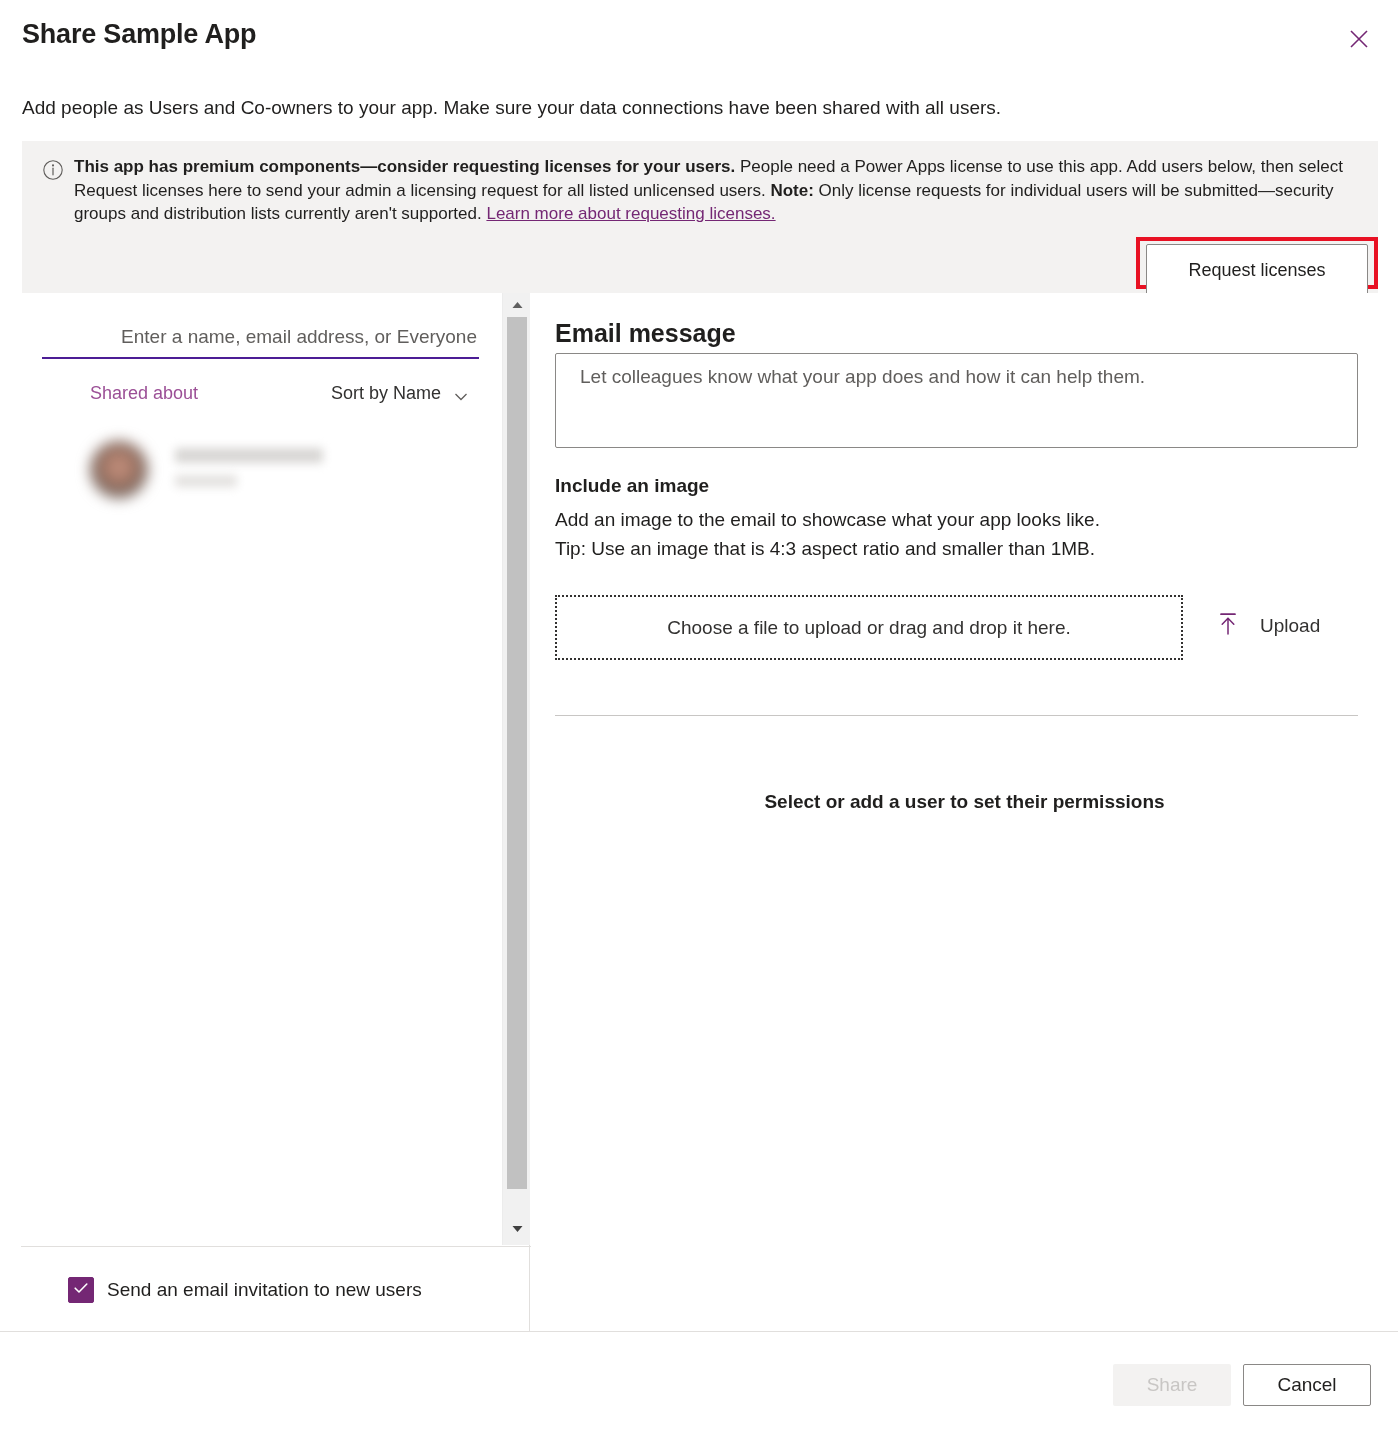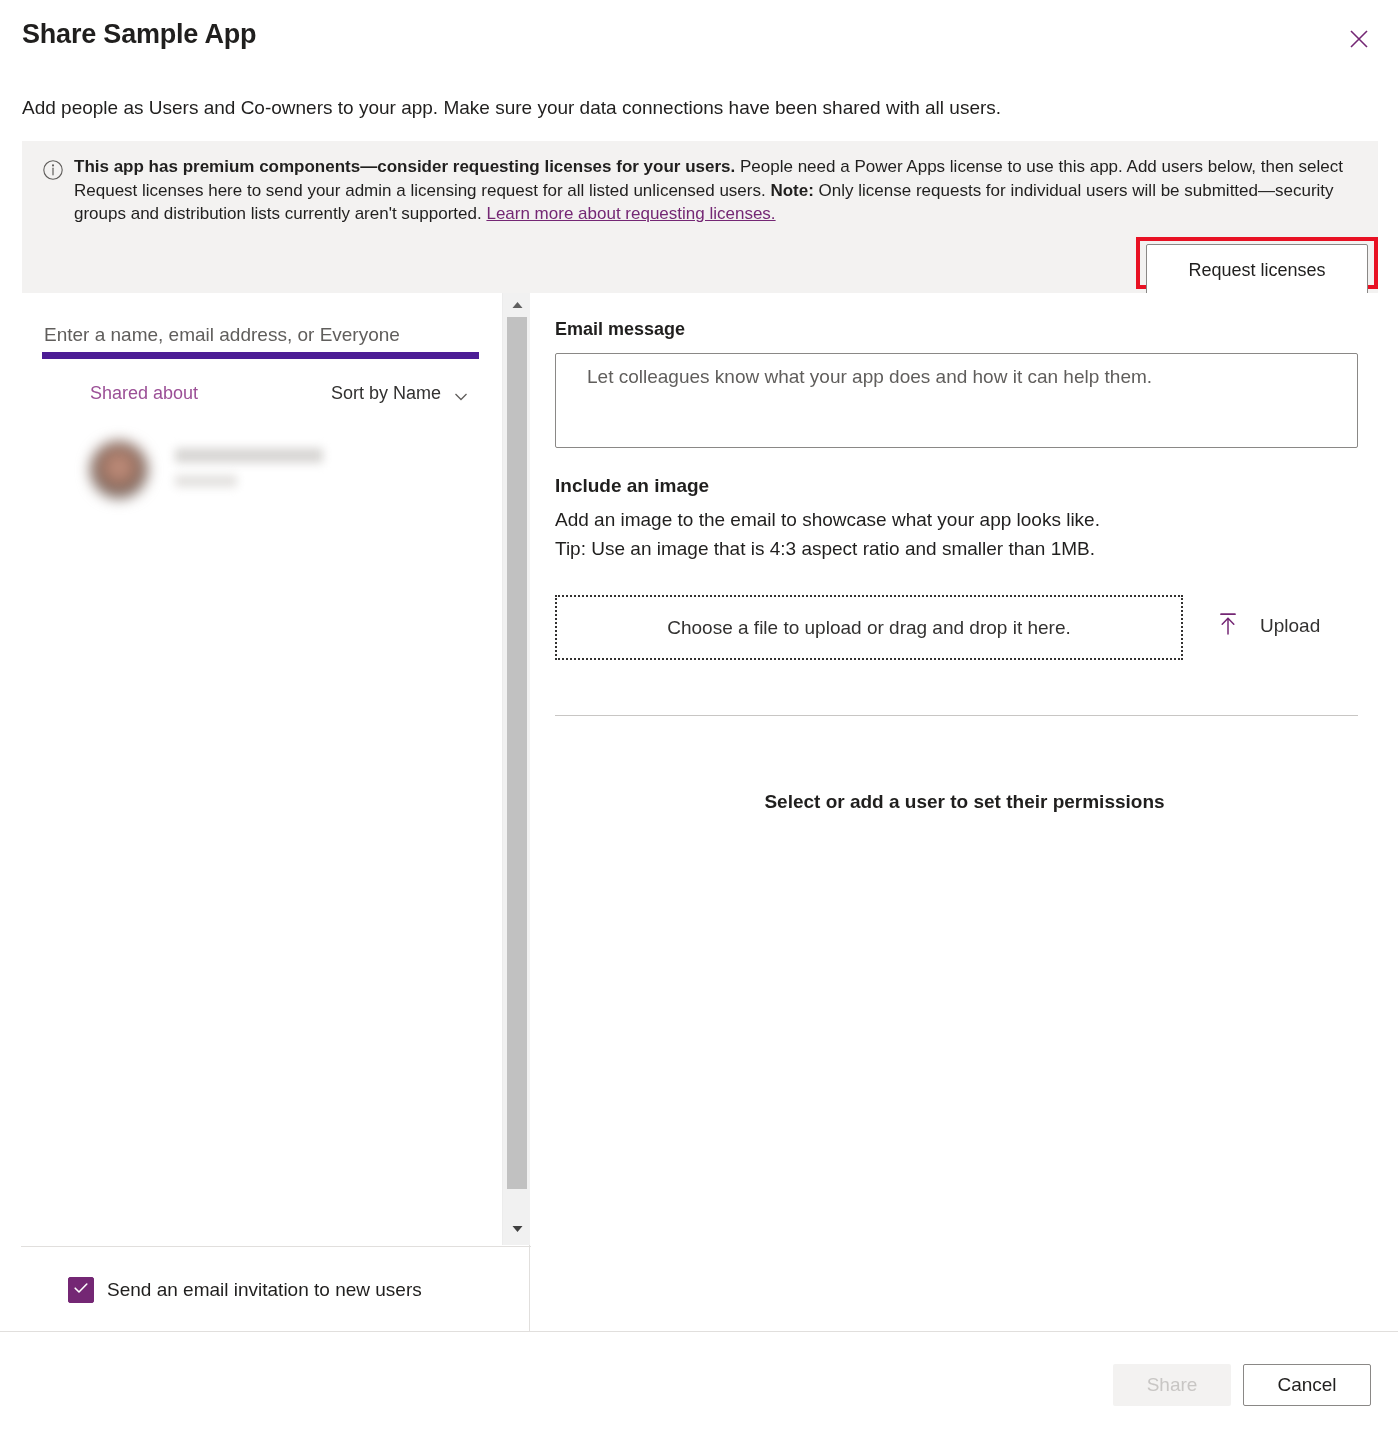--- a/index.html
+++ b/index.html
@@ -111,27 +111,28 @@
     height: 1038px;
     border-right: 1px solid #e1dfdd;
     background: #ffffff;
   }
   .people-input {
     position: absolute;
     left: 42px; top: 30px;
     width: 437px;
     height: 36px;
     border: none;
-    border-bottom: 7px solid #4c1d95;
+    border-bottom: 2px solid #4c1d95;
     background: transparent;
     font-family: "Liberation Sans", sans-serif;
     font-size: 19px;
     color: #201f1e;
     padding: 0 2px 6px 2px;
     outline: none;
+    text-align: right;
   }
   .people-input::placeholder { color: #605e5c; opacity: 1; }
 
   .list-header {
     position: absolute;
     left: 42px; top: 90px;
     width: 437px;
     height: 26px;
   }
   .shared-with-label {
@@ -245,36 +246,36 @@
   .right-pane {
     position: absolute;
     left: 531px; top: 293px;
     width: 867px;
     height: 1038px;
     background: #ffffff;
   }
   .email-label {
     position: absolute;
     left: 24px; top: 26px;
-    font-size: 18px;
+    font-size: 25px;
     font-weight: bold;
     color: #201f1e;
   }
   .email-box {
     position: absolute;
     left: 24px; top: 60px;
     width: 803px;
     height: 95px;
     border: 1px solid #8a8886;
     border-radius: 2px;
     background: #ffffff;
     font-family: "Liberation Sans", sans-serif;
     font-size: 19px;
     color: #201f1e;
-    padding: 12px 31px;
+    padding: 12px 24px;
     resize: none;
     outline: none;
   }
   .email-box::placeholder { color: #605e5c; opacity: 1; }
 
   .image-label {
     position: absolute;
     left: 24px; top: 182px;
     font-size: 19px;
     font-weight: bold;

